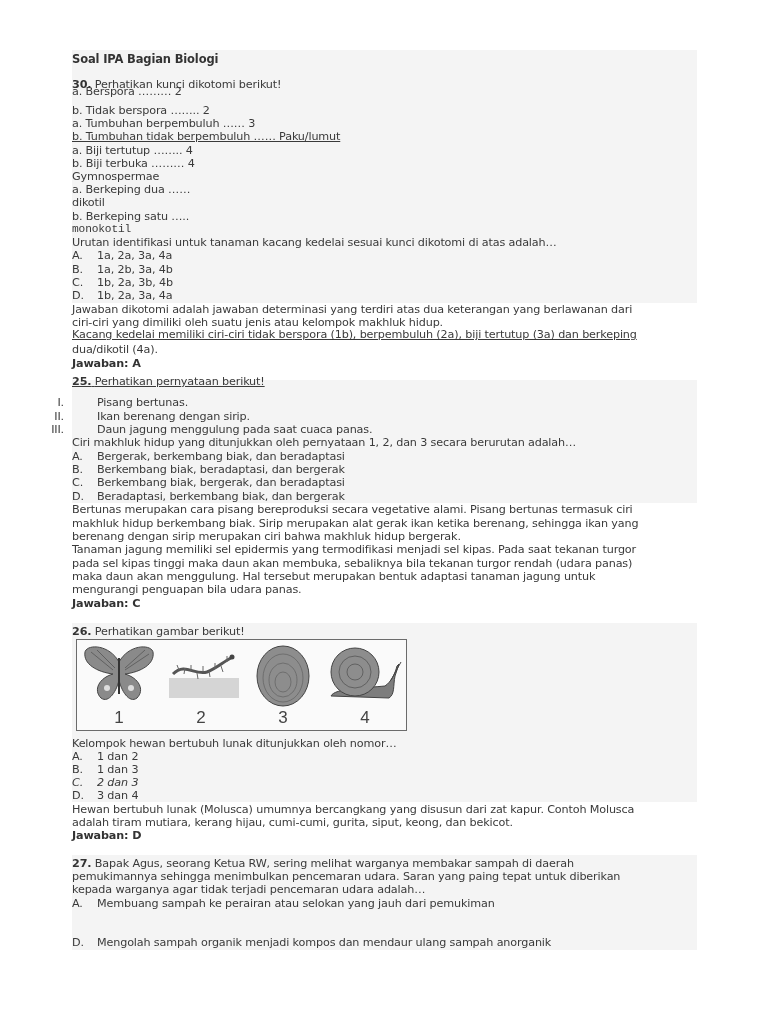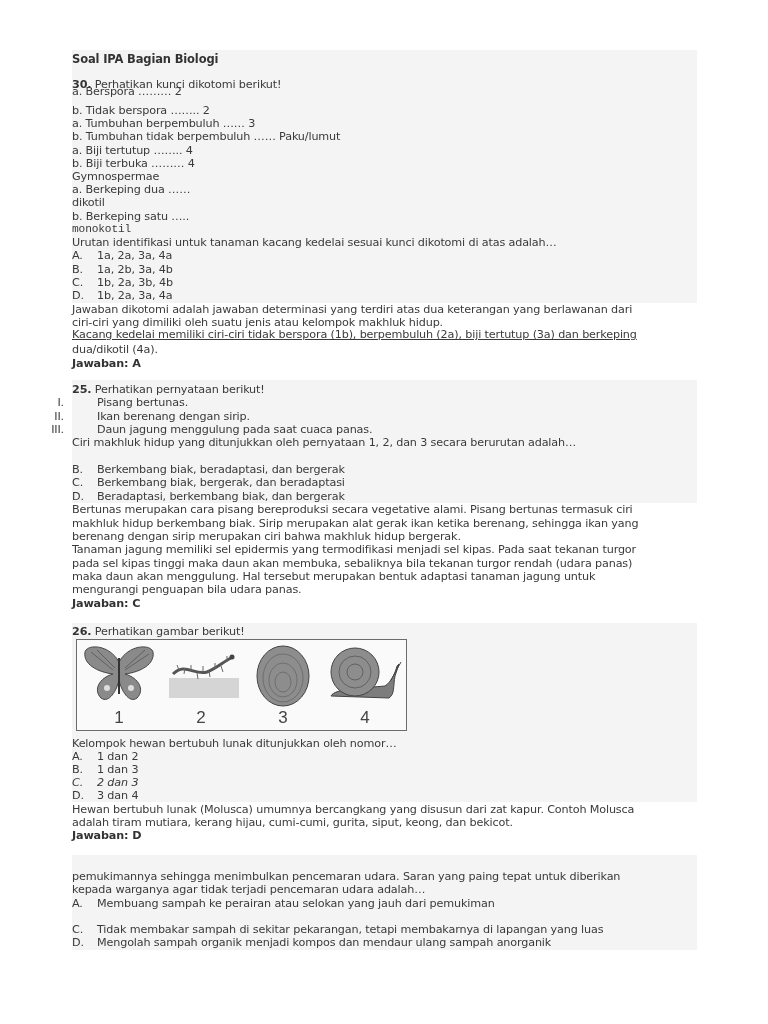--- a/index.html
+++ b/index.html
@@ -102,21 +102,21 @@
 
   <div class="line title" style="top:53px;">Soal IPA Bagian Biologi</div>
 
   <div class="line" style="top:78px;">
     <span class="qnum">30.</span>
     <span>Perhatikan kunci dikotomi berikut!</span>
   </div>
   <div class="line" style="top:85px;text-align:center;">a. Berspora ……… 2</div>
   <div class="line" style="top:104px;">b. Tidak berspora …….. 2</div>
   <div class="line" style="top:117px;">a. Tumbuhan berpembuluh …… 3</div>
-  <div class="line" style="top:130px;">b. Tumbuhan tidak berpembuluh …… Paku/lumut</div>
+  <div class="line" style="top:130px;text-decoration:underline;">b. Tumbuhan tidak berpembuluh …… Paku/lumut</div>
   <div class="line" style="top:144px;">a. Biji tertutup …….. 4</div>
   <div class="line" style="top:157px;">b. Biji terbuka ……… 4</div>
   <div class="line" style="top:170px;">Gymnospermae</div>
   <div class="line" style="top:183px;">a. Berkeping dua ……</div>
   <div class="line" style="top:196px;">dikotil</div>
   <div class="line" style="top:210px;">b. Berkeping satu …..</div>
   <div class="line" style="top:223px;font-family:Liberation Mono, monospace;">monokotil</div>
   <div class="line" style="top:236px;">Urutan identifikasi untuk tanaman kacang kedelai sesuai kunci dikotomi di atas adalah…</div>
   <div class="line" style="top:249px;">
     <span class="opt-letter">A.</span><span>1a, 2a, 3a, 4a</span>
@@ -129,37 +129,40 @@
   </div>
   <div class="line" style="top:289px;">
     <span class="opt-letter">D.</span><span>1b, 2a, 3a, 4a</span>
   </div>
   <div class="line" style="top:303px;">Jawaban dikotomi adalah jawaban determinasi yang terdiri atas dua keterangan yang berlawanan dari</div>
   <div class="line" style="top:316px;">ciri-ciri yang dimiliki oleh suatu jenis atau kelompok makhluk hidup.</div>
   <div class="line" style="top:328px;text-decoration:underline;">Kacang kedelai memiliki ciri-ciri tidak berspora (1b), berpembuluh (2a), biji tertutup (3a) dan berkeping</div>
   <div class="line" style="top:343px;">dua/dikotil (4a).</div>
   <div class="line answer" style="top:357px;">Jawaban: A</div>
 
-  <div class="line" style="top:383px;">
+  <div class="line" style="top:375px;text-decoration:underline;">
     <span class="qnum">25.</span>
     <span>Perhatikan pernyataan berikut!</span>
   </div>
   <div>
     <span class="roman" style="left:4px;top:396px;">I.</span>
     <span class="line" style="left:97px;top:396px;">Pisang bertunas.</span>
   </div>
   <div>
     <span class="roman" style="left:4px;top:410px;">II.</span>
     <span class="line" style="left:97px;top:410px;">Ikan berenang dengan sirip.</span>
   </div>
   <div>
     <span class="roman" style="left:4px;top:423px;">III.</span>
     <span class="line" style="left:97px;top:423px;">Daun jagung menggulung pada saat cuaca panas.</span>
   </div>
   <div class="line" style="top:436px;">Ciri makhluk hidup yang ditunjukkan oleh pernyataan 1, 2, dan 3 secara berurutan adalah…</div>
+  <div class="line" style="top:450px;">
+    <span class="opt-letter">A.</span><span>Bergerak, berkembang biak, dan beradaptasi</span>
+  </div>
   <div class="line" style="top:463px;">
     <span class="opt-letter">B.</span><span>Berkembang biak, beradaptasi, dan bergerak</span>
   </div>
   <div class="line" style="top:476px;">
     <span class="opt-letter">C.</span><span>Berkembang biak, bergerak, dan beradaptasi</span>
   </div>
   <div class="line" style="top:490px;">
     <span class="opt-letter">D.</span><span>Beradaptasi, berkembang biak, dan bergerak</span>
   </div>
   <div class="line" style="top:503px;">Bertunas merupakan cara pisang bereproduksi secara vegetative alami. Pisang bertunas termasuk ciri</div>
@@ -232,25 +235,26 @@
   <div class="line" style="top:776px;font-style:italic;">
     <span class="opt-letter">C.</span><span>2 dan 3</span>
   </div>
   <div class="line" style="top:789px;">
     <span class="opt-letter">D.</span><span>3 dan 4</span>
   </div>
   <div class="line" style="top:803px;">Hewan bertubuh lunak (Molusca) umumnya bercangkang yang disusun dari zat kapur. Contoh Molusca</div>
   <div class="line" style="top:816px;">adalah tiram mutiara, kerang hijau, cumi-cumi, gurita, siput, keong, dan bekicot.</div>
   <div class="line answer" style="top:829px;">Jawaban: D</div>
 
+  <div class="line" style="top:857px;">
+    <span class="qnum">27.</span>
+    <span>Bapak Agus, seorang Ketua RW, sering melihat warganya membakar sampah di daerah</span>
+  </div>
   <div class="line" style="top:870px;">pemukimannya sehingga menimbulkan pencemaran udara. Saran yang paing tepat untuk diberikan</div>
   <div class="line" style="top:883px;">kepada warganya agar tidak terjadi pencemaran udara adalah…</div>
   <div class="line" style="top:897px;">
     <span class="opt-letter">A.</span><span>Membuang sampah ke perairan atau selokan yang jauh dari pemukiman</span>
   </div>
-  <div class="line" style="top:923px;">
-    <span class="opt-letter">C.</span><span>Tidak membakar sampah di sekitar pekarangan, tetapi membakarnya di lapangan yang luas</span>
-  </div>
   <div class="line" style="top:936px;">
     <span class="opt-letter">D.</span><span>Mengolah sampah organik menjadi kompos dan mendaur ulang sampah anorganik</span>
   </div>
 
 </div>
 
 </body></html>

